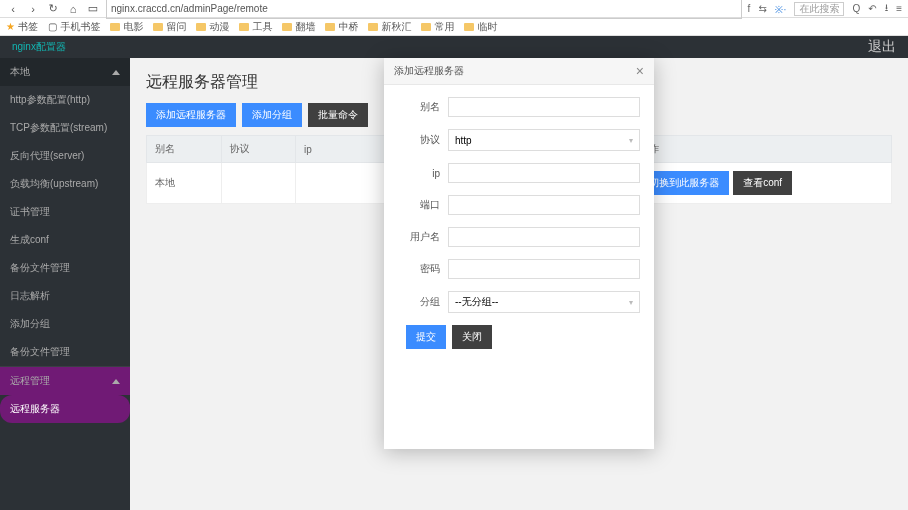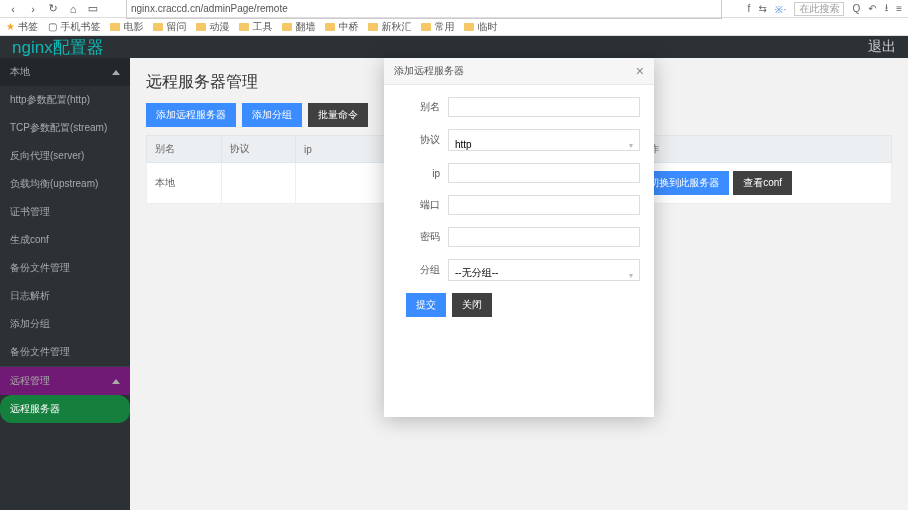--- a/index.html
+++ b/index.html
@@ -1,44 +1,44 @@
 <!DOCTYPE html>
 <html><head>
   <meta charset="utf-8">
   <style>
     * { margin: 0; padding: 0; box-sizing: border-box; font-family: "Microsoft YaHei", Arial, sans-serif; }
     body { width: 908px; height: 510px; overflow: hidden; background: #fff; font-size: 11px; }
 
     
     .browser-chrome { height: 18px; display: flex; align-items: center; background: #fff; border-bottom: 1px solid #ddd; padding: 0 6px; gap: 6px; }
     .nav-btn { width: 14px; height: 14px; display: flex; align-items: center; justify-content: center; color: #555; cursor: pointer; }
-    .url-bar { flex: 1; height: 20px; border: 1px solid #ccc; padding: 0 4px; font-size: 10px; color: #555; display: flex; align-items: center; margin: 0 20px; }
+    .url-bar { flex: 1; height: 20px; border: 1px solid #ccc; padding: 0 4px; font-size: 10px; color: #555; display: flex; align-items: center; margin: 0 0; }
     .right-tools { display: flex; align-items: center; gap: 8px; color: #666; font-size: 10px; }
     .search-box { border: 1px solid #ccc; padding: 0 4px; height: 14px; display: flex; align-items: center; font-size: 10px; color: #999; }
 
     
     .bookmarks { height: 18px; display: flex; align-items: center; padding: 0 6px; gap: 10px; font-size: 10px; background: #fff; border-bottom: 1px solid #e0e0e0; }
     .bookmark { display: flex; align-items: center; gap: 3px; color: #555; cursor: pointer; }
     .folder-icon { width: 10px; height: 8px; background: #f5c767; border-radius: 1px; display: inline-block; }
     .star-icon { color: #f5a623; }
 
     
     .top-header { height: 22px; background: #2c3136; display: flex; align-items: center; justify-content: space-between; padding: 0 12px; }
-    .brand { color: #12b5b1; font-size: 17px; }
+    .brand { color: #12b5b1; font-size: 10px; }
     .logout { color: #ccc; font-size: 14px; cursor: pointer; }
 
     
     .app-body { display: flex; height: calc(510px - 18px - 18px - 22px); }
 
     
     .sidebar { width: 130px; background: #2c3136; color: #aaa; font-size: 10px; }
     .side-item { padding: 7px 10px; cursor: pointer; display: flex; justify-content: space-between; align-items: center; }
     .side-item.top { background: #22272b; font-weight: 500; }
     .side-item.group { background: #701a75; border-top: 1px solid #3a3f44; }
-    .side-item.active { background: #15803d; color: #fff; border-radius: 12px; }
+    .side-item.active { background: #701a75; color: #fff; border-radius: 12px; }
     .arrow-up { width: 0; height: 0; border-left: 4px solid transparent; border-right: 4px solid transparent; border-bottom: 5px solid #aaa; }
 
     
     .main { flex: 1; background: #f2f2f2; padding: 14px 16px; position: relative; }
     .page-title { font-size: 16px; color: #333; margin-bottom: 10px; }
     .btn-row { display: flex; gap: 6px; margin-bottom: 8px; }
     .btn { padding: 5px 10px; color: #fff; font-size: 10px; border: none; cursor: pointer; }
     .btn-blue { background: #3b8cff; }
     .btn-teal { background: #404040; }
 
@@ -46,21 +46,21 @@
     .data-table th { background: #eceff1; text-align: left; padding: 6px 8px; color: #666; font-weight: normal; border: 1px solid #e3e6e9; }
     .data-table td { padding: 8px; border: 1px solid #eee; color: #666; }
     .cell-btn-row { display: flex; gap: 4px; }
     .modal { position: absolute; top: 0; left: 50%; transform: translateX(-50%); width: 270px; background: #fff; box-shadow: 0 3px 20px rgba(0,0,0,0.25); }
     .modal-head { display: flex; justify-content: space-between; align-items: center; padding: 6px 10px; background: #f6f6f6; border-bottom: 1px solid #e8e8e8; font-size: 10px; color: #555; }
     .modal-close { cursor: pointer; color: #888; font-size: 14px; line-height: 1; }
     .modal-body { padding: 12px 14px 100px 14px; }
     .form-row { display: flex; align-items: center; margin-bottom: 12px; }
     .form-label { width: 50px; text-align: right; font-size: 10px; color: #555; padding-right: 8px; }
     .form-input { flex: 1; height: 20px; border: 1px solid #ddd; padding: 0 6px; font-size: 10px; }
-    .form-select { flex: 1; height: 22px; border: 1px solid #ddd; padding: 0 6px; font-size: 10px; background: #fff; position: relative; display: flex; align-items: flex-end; justify-content: space-between; }
+    .form-select { flex: 1; height: 22px; border: 1px solid #ddd; padding: 0 6px; font-size: 10px; background: #fff; position: relative; display: flex; align-items: center; justify-content: space-between; }
     .sel-arrow { color: #bbb; font-size: 8px; }
     .modal-actions { display: flex; gap: 6px; margin-top: 6px; margin-left: 8px; }
   </style>
 </head>
 <body>
 
 <div class="browser-chrome">
   <div class="nav-btn">‹</div>
   <div class="nav-btn">›</div>
   <div class="nav-btn">↻</div>
@@ -231,20 +231,24 @@
         </div>
         <div class="form-row">
           <div class="form-label">ip</div>
           <input class="form-input" style="">
         </div>
         <div class="form-row">
           <div class="form-label">端口</div>
           <input class="form-input" style="">
         </div>
         <div class="form-row">
+          <div class="form-label">用户名</div>
+          <input class="form-input" style="">
+        </div>
+        <div class="form-row">
           <div class="form-label">密码</div>
           <input class="form-input" type="password" style="">
         </div>
         <div class="form-row">
           <div class="form-label">分组</div>
           <div class="form-select">
             <span>--无分组--</span>
             <span class="sel-arrow">▾</span>
           </div>
         </div>

